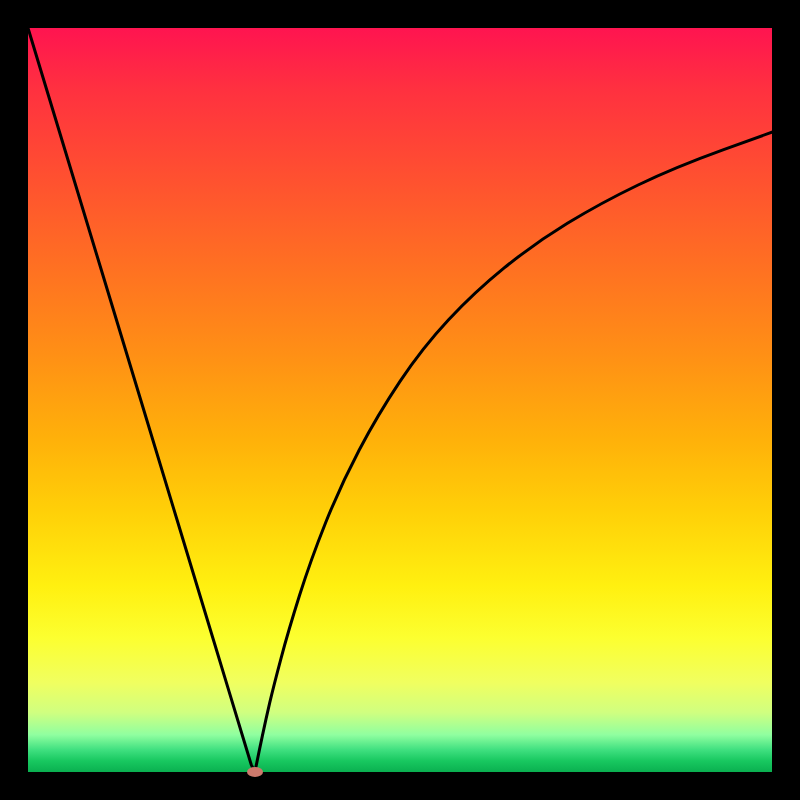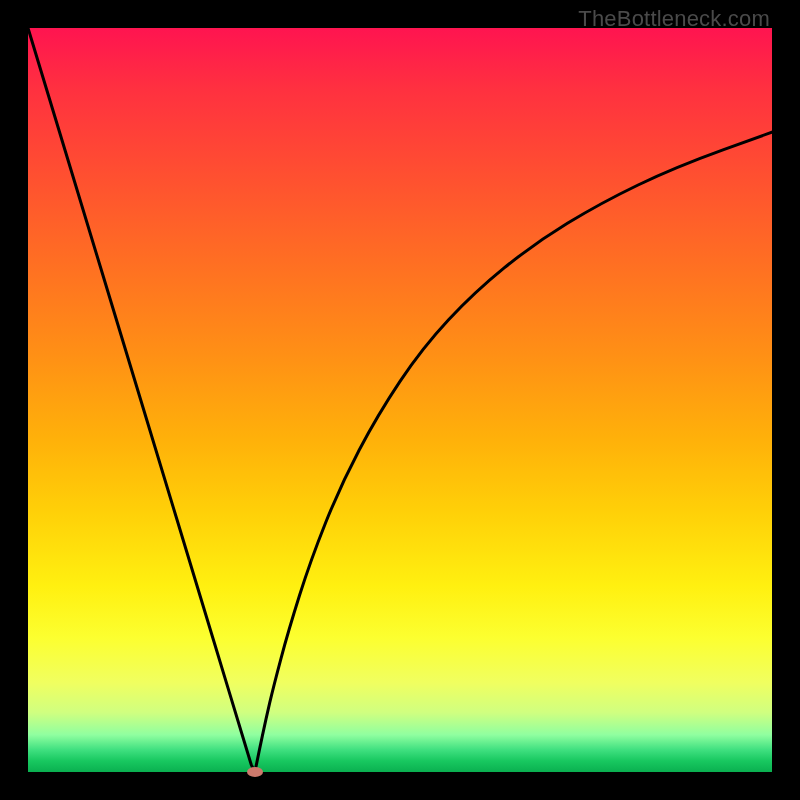--- a/index.html
+++ b/index.html
@@ -53,21 +53,20 @@
     background: #cd7a6d;
     border-radius: 50%;
     z-index: 3;
     transform: translate(-50%, -50%);
   }
 </style>
 </head>
 <body>
 
 <div class="outer-frame">
-  <div class="watermark">TheBottleneck.com</div>
   <div class="plot-area">
     <svg class="curve" viewBox="0 0 744 744" preserveAspectRatio="none">
       <path id="path-left" fill="none" stroke="#000" stroke-width="3" stroke-linecap="round" stroke-linejoin="round" d="M0.00 0.00 L37.20 122.76 L74.40 245.52 L111.60 368.28 L148.80 491.04 L186.00 613.80 L200.88 662.90 L215.76 712.01 L223.20 736.56 L226.92 744.00"></path>
       <path id="path-right" fill="none" stroke="#000" stroke-width="3" stroke-linecap="round" stroke-linejoin="round" d="M226.92 744.00 Q 230.64 725.40 234.36 707.92 Q 238.08 690.43 241.80 674.44 Q 245.52 658.44 252.96 630.54 Q 260.40 602.64 271.56 567.30 Q 282.72 531.96 297.60 494.76 Q 312.48 457.56 331.08 422.22 Q 349.68 386.88 372.00 353.40 Q 394.32 319.92 420.36 292.02 Q 446.40 264.12 476.16 239.94 Q 505.92 215.76 539.40 195.30 Q 572.88 174.84 610.08 156.98 Q 647.28 139.13 695.64 121.64 T 744.00 104.16"></path>
     </svg>
     <div class="marker" id="marker" style="left: 226.92px; top: 744px;"></div>
   </div>
 </div>
 
 </body></html>

